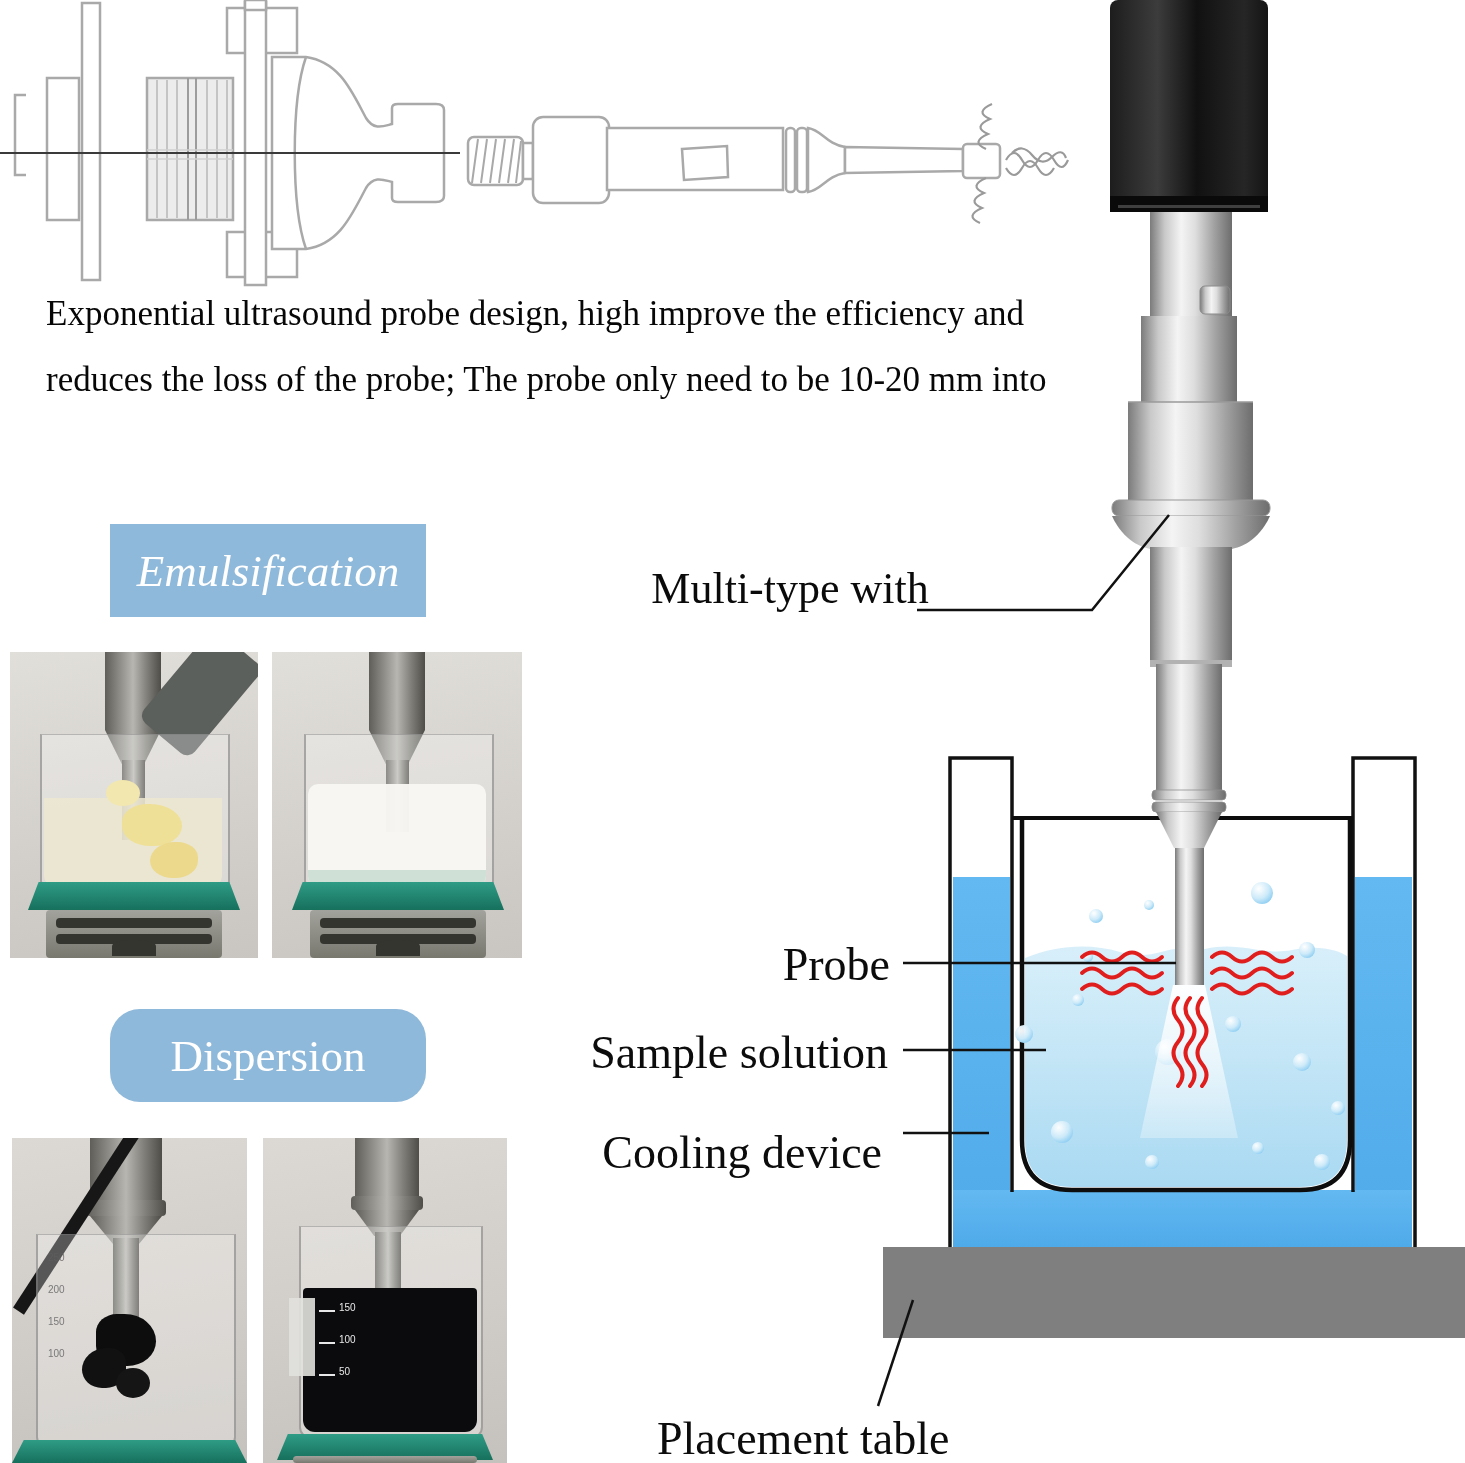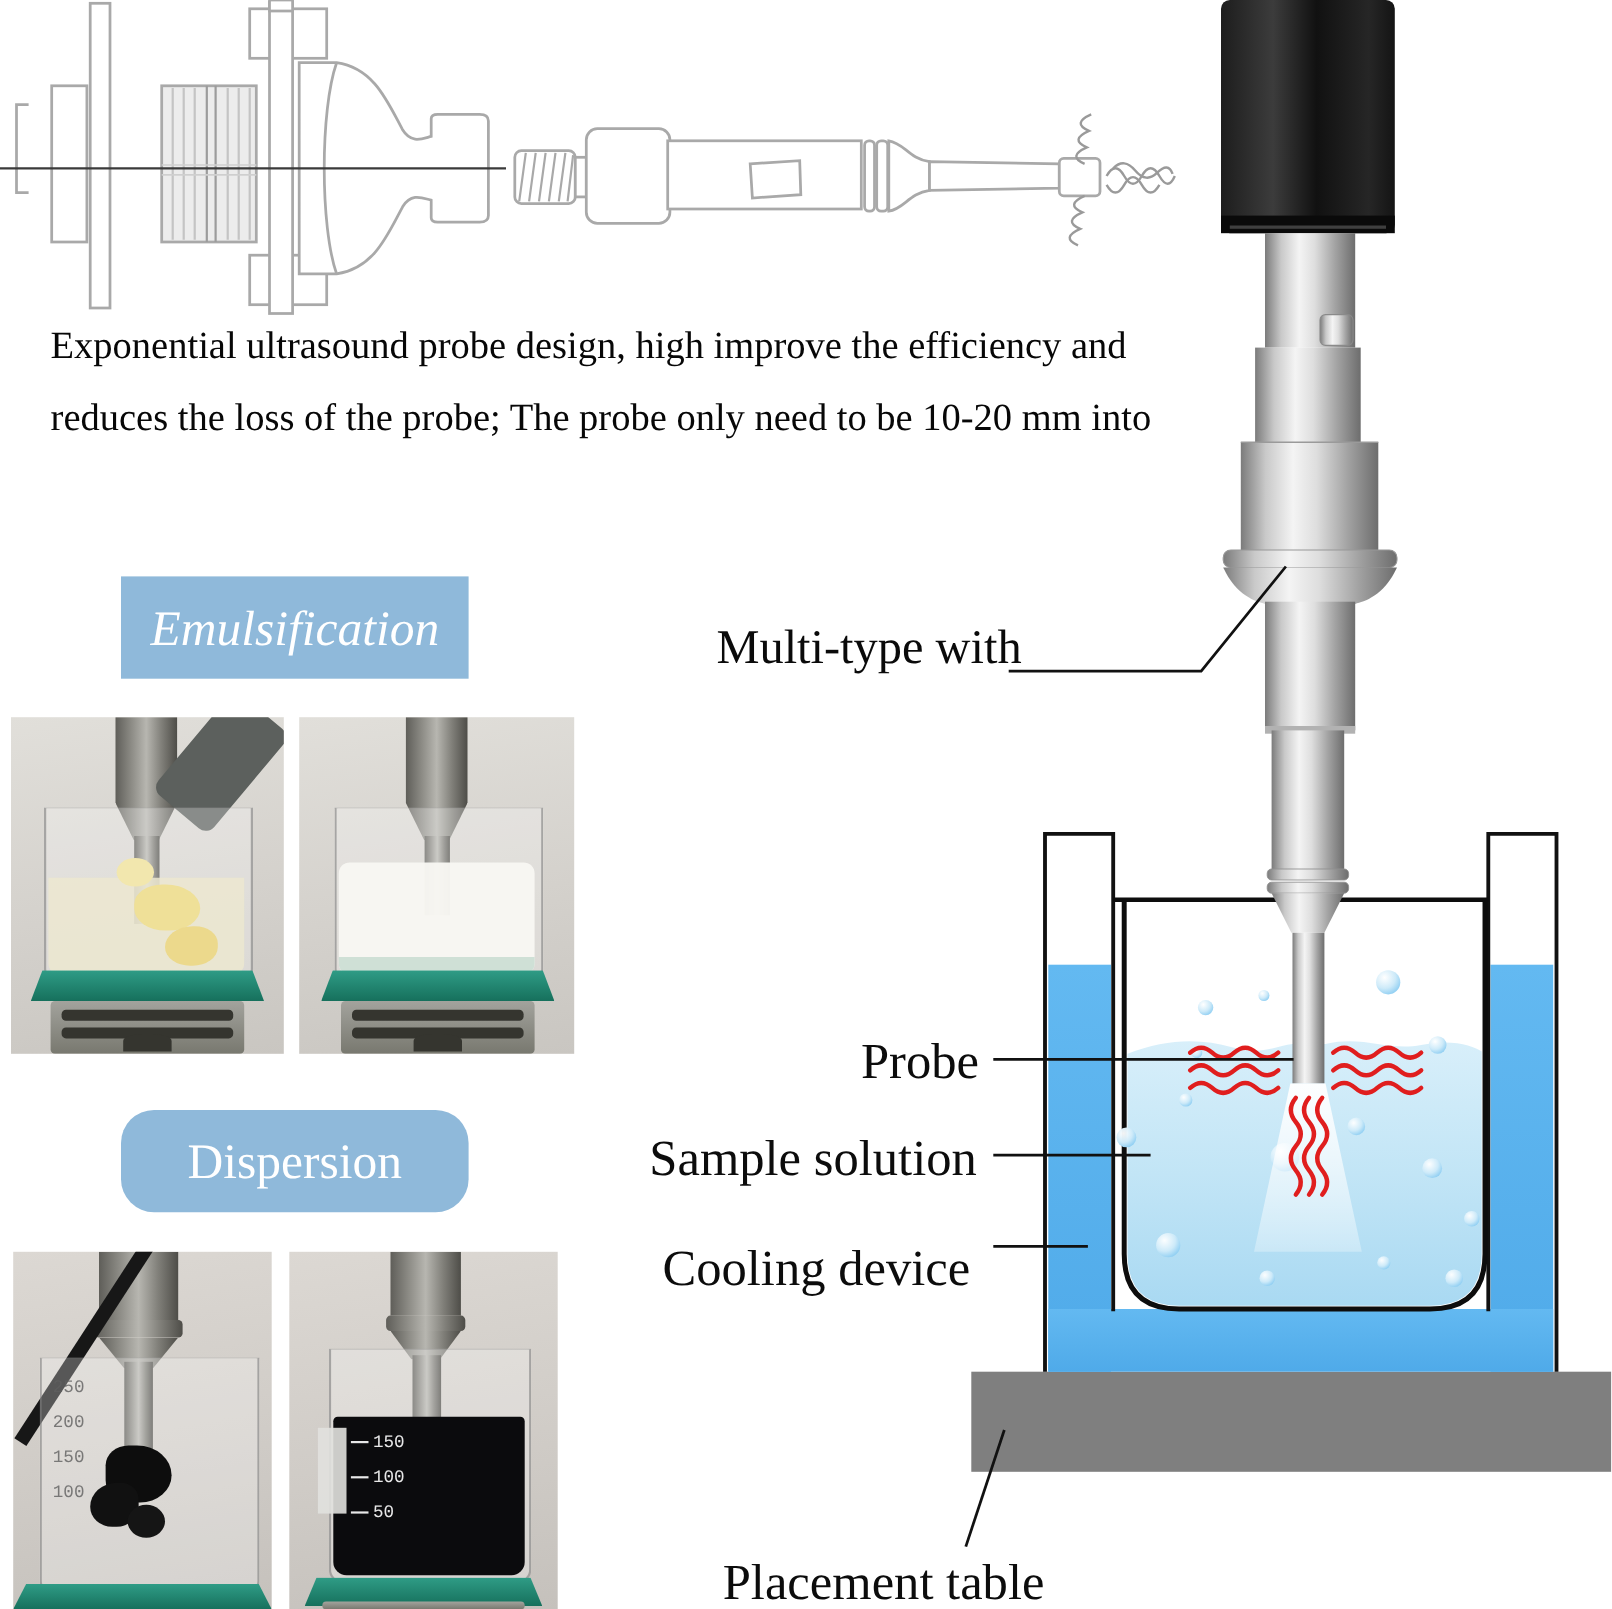--- a/index.html
+++ b/index.html
@@ -19,21 +19,21 @@
   .ph{position:absolute;overflow:hidden;}
   .ph *{position:absolute;}
   .ph-bg1{background:linear-gradient(170deg,#e1dfda 0%,#d4d1cc 55%,#c9c6c1 100%);}
   .ph-bg2{background:linear-gradient(170deg,#dcd8d3 0%,#d0ccc7 55%,#c5c1bc 100%);}
   .steelbar{background:linear-gradient(90deg,#5f5e59 0%,#8b8a84 25%,#b7b6b0 50%,#807f79 75%,#4e4d48 100%);}
   .beaker{border:2px solid rgba(125,125,125,.6);border-top:1px solid rgba(125,125,125,.45);
           border-radius:0 0 12px 12px;background:rgba(255,255,255,.28);}
   .platform{background:linear-gradient(#2f9c86,#16705c);clip-path:polygon(5% 0,95% 0,100% 100%,0 100%);}
   .mech{background:linear-gradient(#a3a39d,#78786f);border-radius:4px;}
   .mech .slot{background:#35352f;border-radius:4px;}
-  .grad{font-family:Liberation Mono, monospace;font-size:16px;}
+  .grad{font-family:Liberation Sans, sans-serif;font-size:10px;}
   .tick{height:2px;}
 </style>
 </head>
 <body>
 
 <div id="canvas">
 
   <svg width="1465" height="1463" viewBox="0 0 1465 1463">
     <defs>
       <linearGradient id="steel" x1="0" y1="0" x2="1" y2="0">

